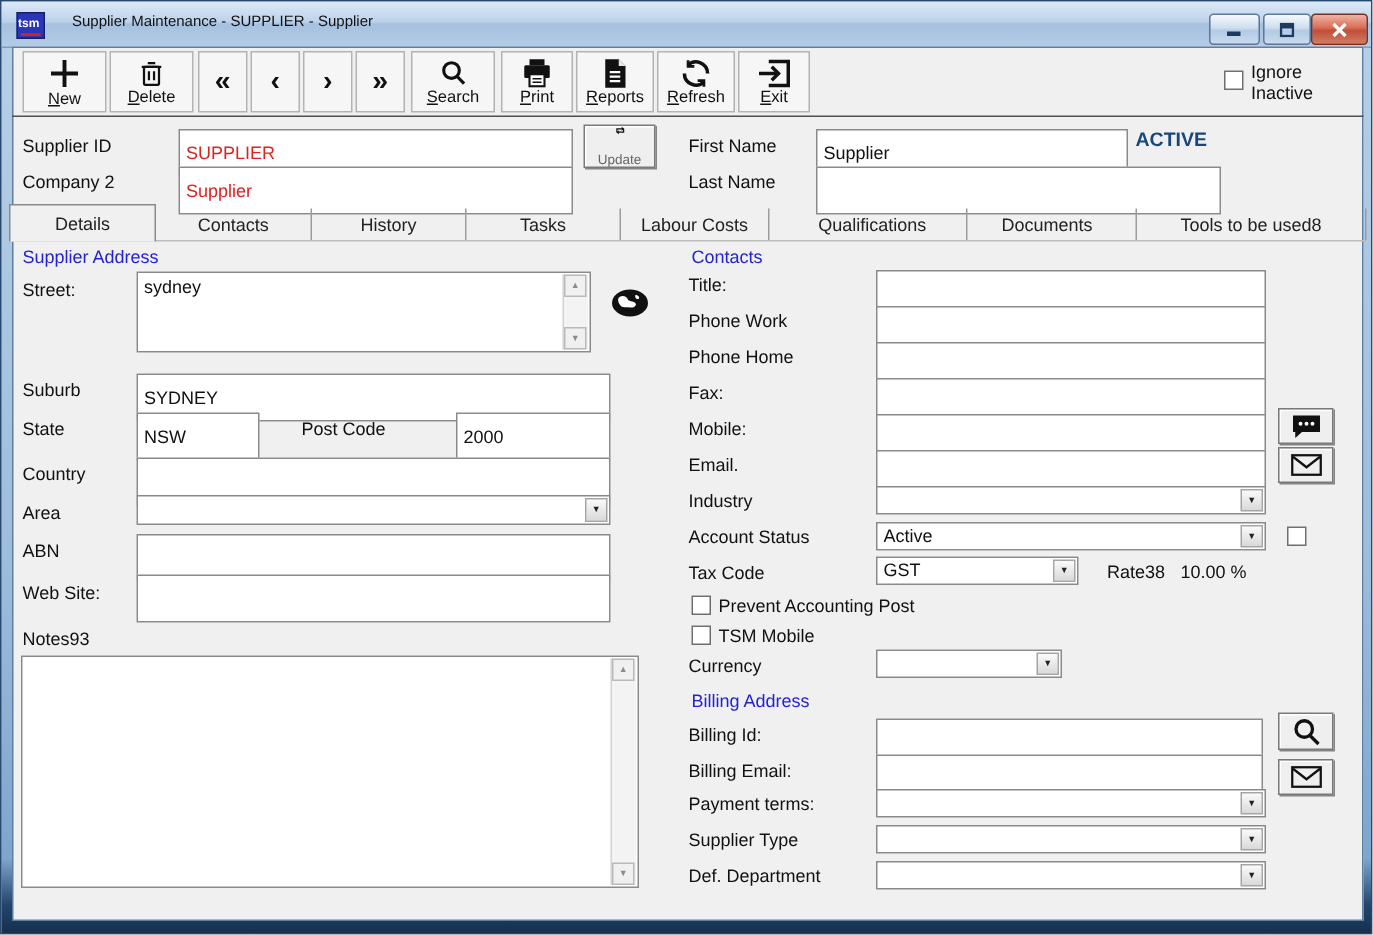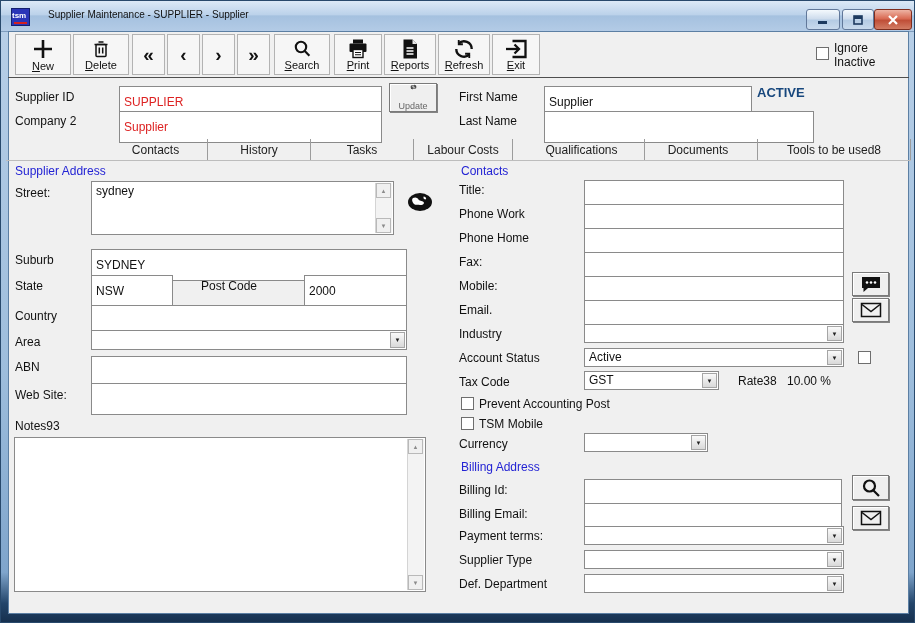--- a/index.html
+++ b/index.html
@@ -160,20 +160,23 @@
   </div>
   <div class="lbl" style="left:14px;top:113px;">Company 2</div>
   <input class="inp red" style="left: 118px; top: 110px; width: 263px; height: 21px;" value="Supplier">
   <div class="lbl" style="left:458px;top:89px;">First Name</div>
   <input class="inp" style="left: 543px; top: 85px; width: 208px; height: 21px;" value="Supplier">
   <div class="status" style="left:756px;top:84px;">ACTIVE</div>
   <div class="lbl" style="left:458px;top:113px;">Last Name</div>
   <input class="inp" style="left: 543px; top: 110px; width: 270px; height: 21px;" value="">
 
   <div class="tabstrip"></div>
+  <div class="tab active" style="left:5px;width:98px;">
+      <span>Details</span>
+    </div>
   <div class="tab" style="left:103px;width:104px;">
       <span>Contacts</span>
     </div>
   <div class="tab" style="left:207px;width:103px;">
       <span>History</span>
     </div>
   <div class="tab" style="left:310px;width:103px;">
       <span>Tasks</span>
     </div>
   <div class="tab" style="left:413px;width:99px;">

